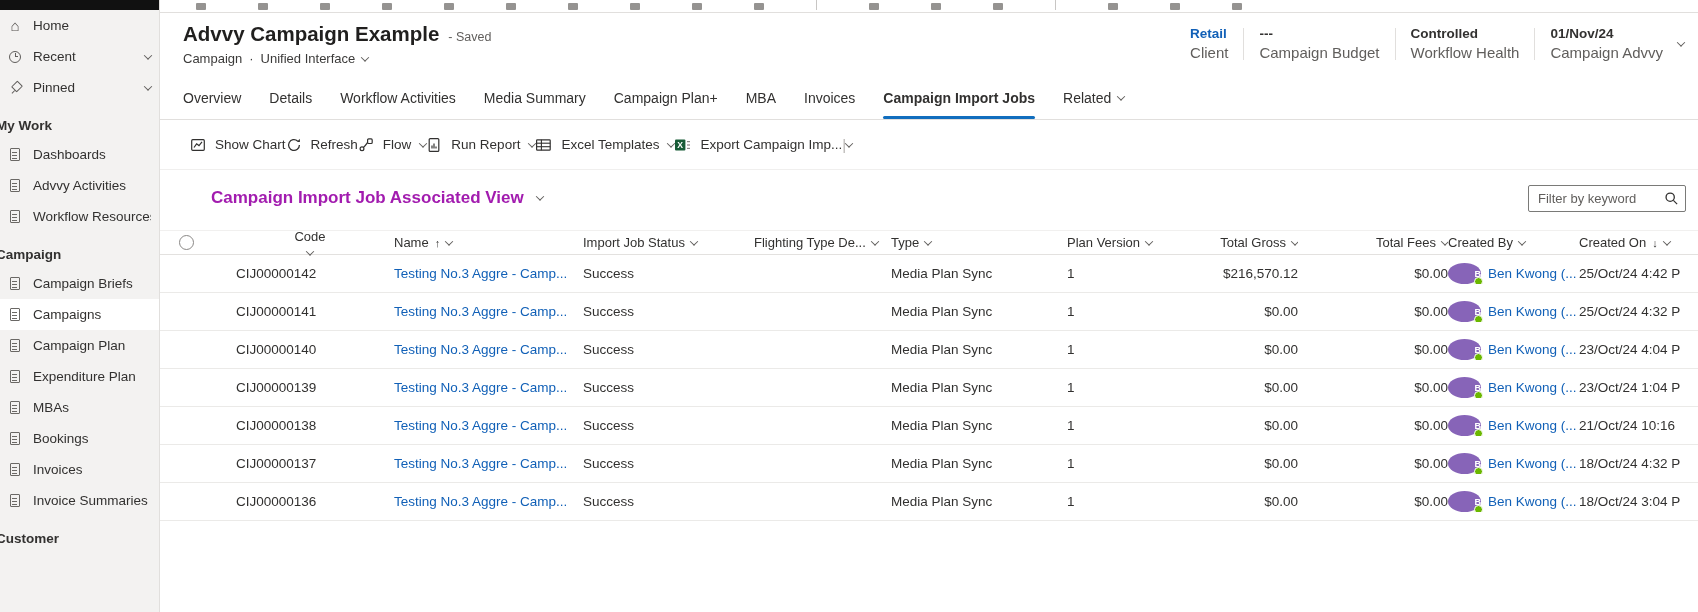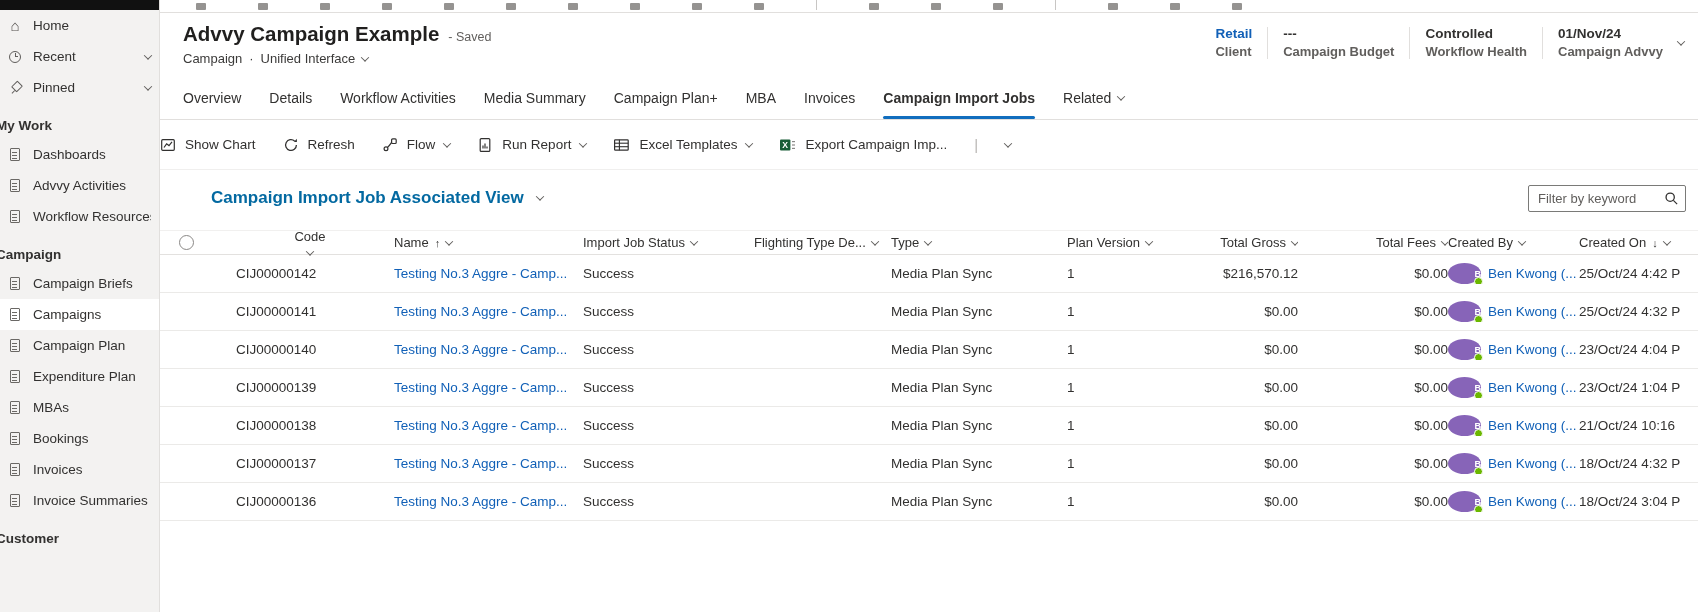--- a/index.html
+++ b/index.html
@@ -36,36 +36,36 @@
   .cmd-sep{width:1px;height:10px;background:#c8c6c4;flex:none;}
   #record-header{display:flex;justify-content:space-between;align-items:flex-start;padding:9px 14px 0 23px;height:64px;}
   #title-row{display:flex;align-items:baseline;gap:9px;}
   #page-title{font-size:20.5px;font-weight:bold;color:#201f1e;}
   #saved-flag{font-size:12.5px;color:#605e5c;}
   #subtitle-row{display:flex;align-items:center;gap:7px;margin-top:5px;font-size:13px;color:#3b3a39;}
   #header-stats{display:flex;align-items:center;gap:15px;margin-top:4px;}
   .stat{display:flex;flex-direction:column;gap:3px;white-space:nowrap;}
   .stat .v{font-size:13.5px;font-weight:bold;color:#323130;}
   .stat .v.link{color:#1160b7;font-weight:bold;cursor:pointer;}
-  .stat .l{font-size:13px;color:#605e5c;font-weight:bold;}
+  .stat .l{font-size:15px;color:#605e5c;}
   .stat-sep{width:1px;height:32px;background:#e1dfdd;}
   
   #tabs{display:flex;align-items:stretch;gap:28px;padding-left:23px;height:43px;border-bottom:1px solid #e1dfdd;font-size:14px;}
   .tab{display:flex;align-items:center;gap:7px;cursor:pointer;position:relative;white-space:nowrap;}
   .tab.active{font-weight:bold;}
   .tab.active::after{content:"";position:absolute;left:0;right:0;bottom:0;height:3px;background:#116ebe;border-radius:2px;}
   
-  #toolbar{display:flex;align-items:center;gap:27px;height:50px;font-size:13.5px;border-bottom:1px solid #f0efee;}
+  #toolbar{display:flex;align-items:center;height:50px;padding-left:30px;font-size:13.5px;border-bottom:1px solid #f0efee;}
   .tb-item{display:flex;align-items:center;gap:9px;cursor:pointer;white-space:nowrap;}
   .tb-item svg{display:block;}
   .tb-sep{color:#b8b6b4;font-size:15px;}
   
   #grid-head{display:flex;justify-content:space-between;align-items:center;margin-top:12px;height:32px;padding:0 12px 0 51px;}
   #view-title-wrap{display:flex;align-items:center;gap:13px;cursor:pointer;}
-  #view-title{font-size:17px;font-weight:bold;color:#0369a1;}
+  #view-title{font-size:17px;font-weight:bold;color:#a21caf;}
   #filter-wrap{position:relative;}
   #filter-input{width:158px;height:27px;border:1px solid #7a7a78;border-radius:2px;font-family:"Liberation Sans",sans-serif;font-size:13px;padding:0 28px 0 9px;color:#323130;outline:none;background:#fff;}
   #filter-input::placeholder{color:#605e5c;opacity:1;}
   #filter-search-ic{position:absolute;right:7px;top:6px;}
   
   #table{margin-top:16px;width:100%;overflow:hidden;}
   #thead{display:flex;align-items:center;height:25px;border-top:1px solid #f1f0ef;border-bottom:1px solid #e3e1df;font-size:13px;color:#323130;}
   .th{display:flex;align-items:center;gap:6px;white-space:nowrap;overflow:hidden;flex:none;padding-right:10px;}
   .th.right,.td.right{justify-content:flex-end;text-align:right;padding-right:0;}
   .sortmark{font-size:11px;color:#323130;}

